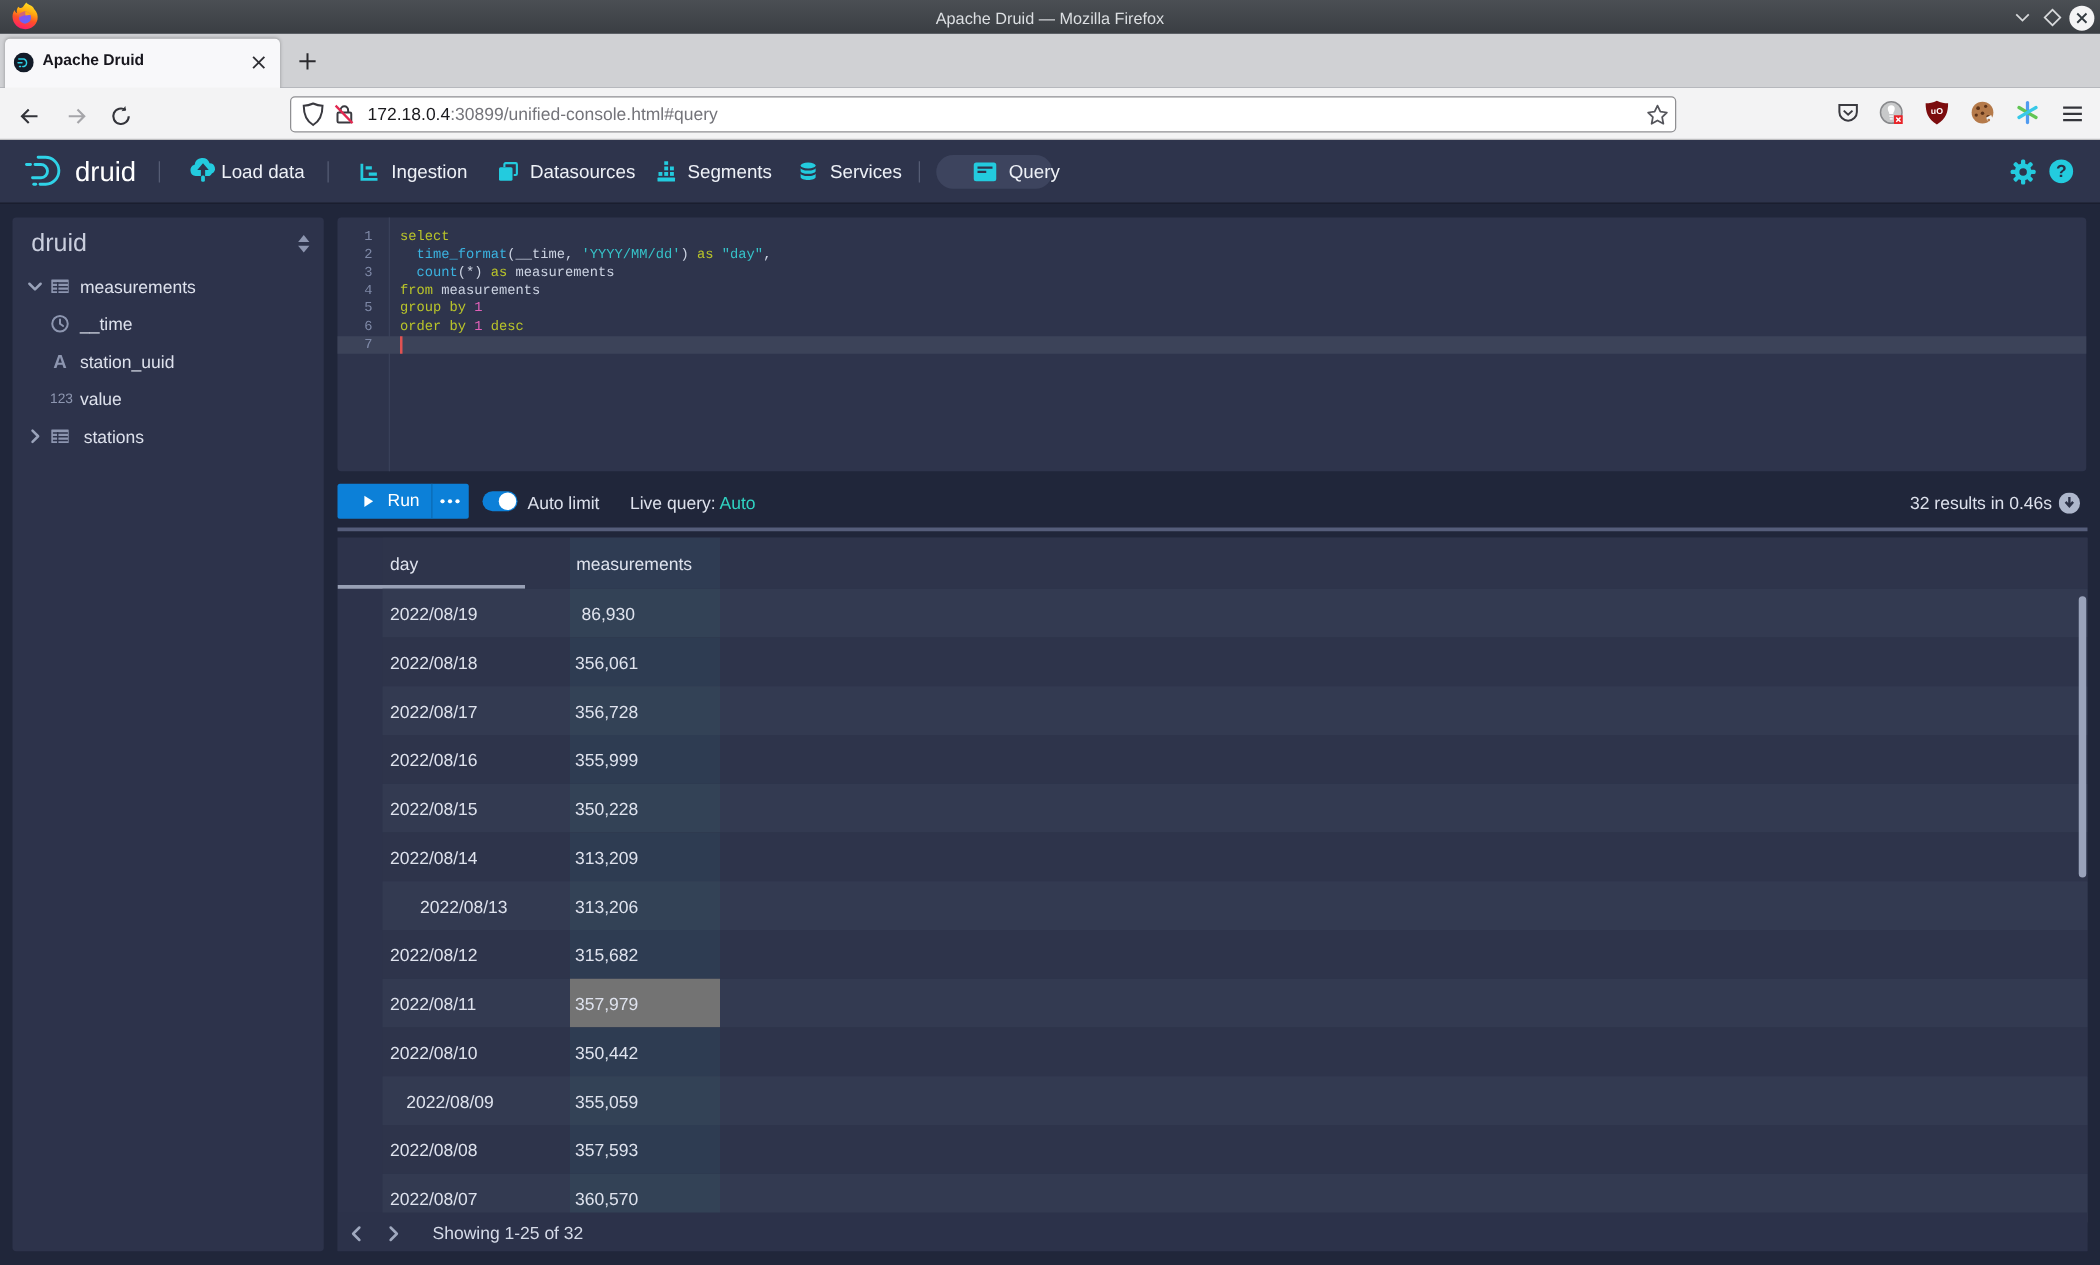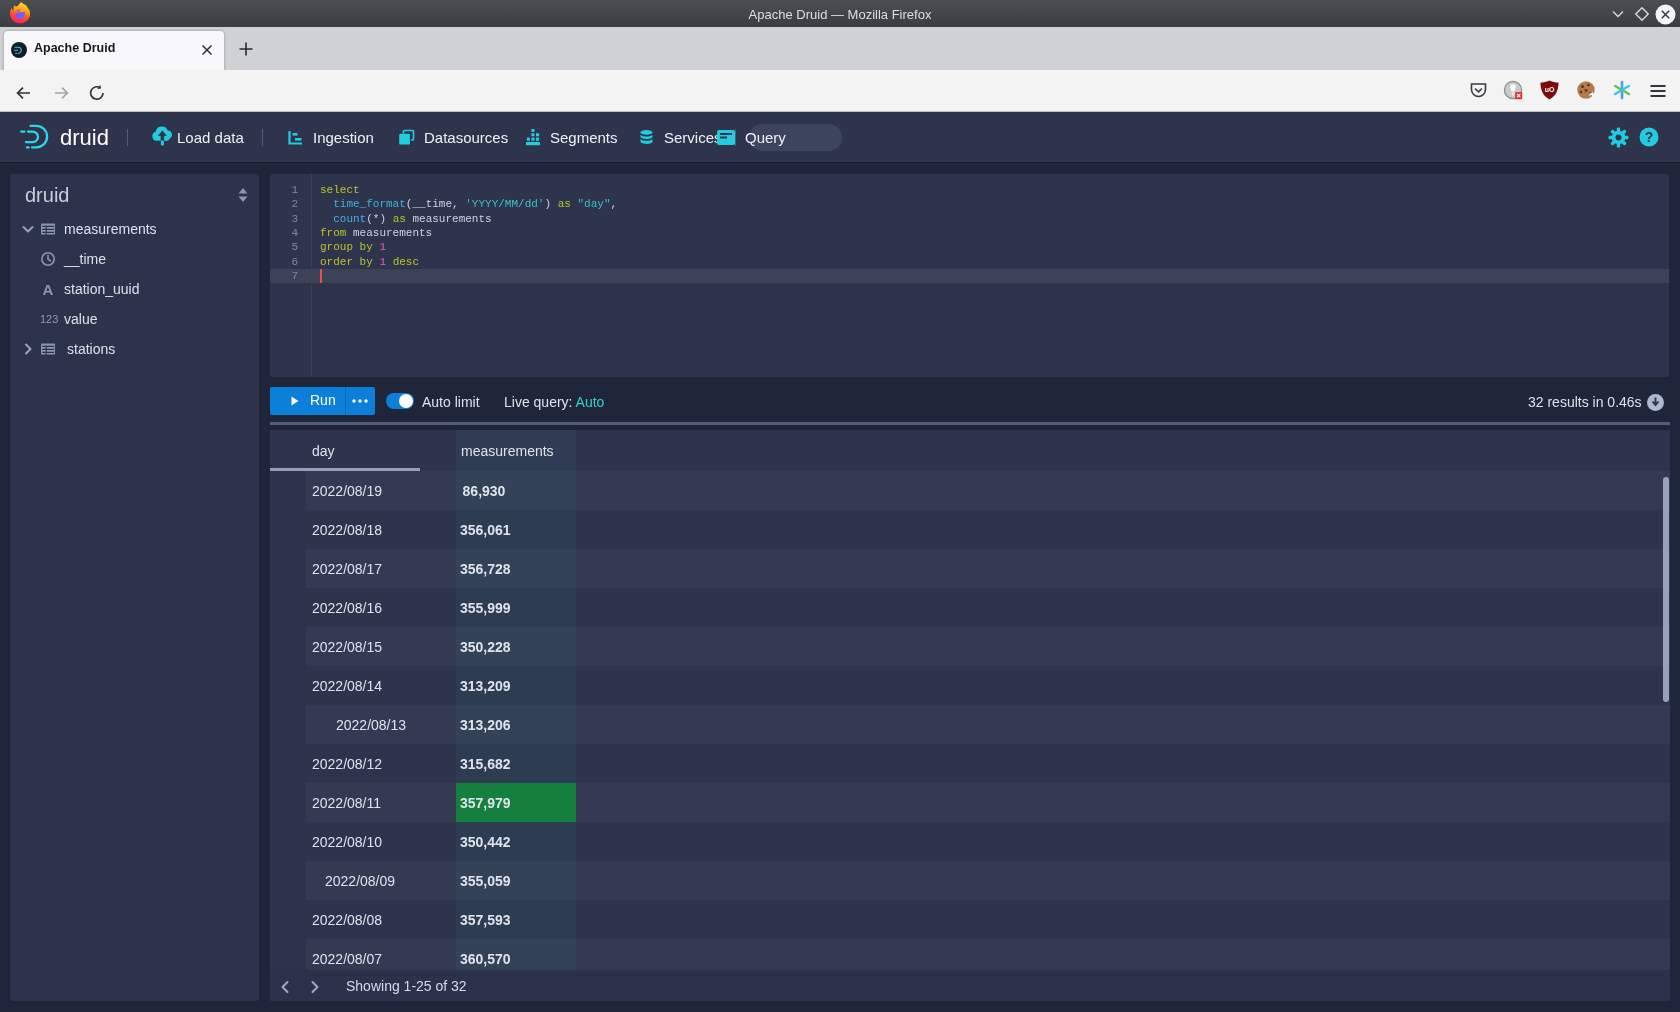--- a/index.html
+++ b/index.html
@@ -23,21 +23,21 @@
 .kw { color:#b9c42a; } .fn { color:#3bb3e0; } .str { color:#36c3c9; } .num { color:#e060b8; }
 #cursor { position:absolute; left:50px; top:95px; width:2px; height:14px; background:#e05252; }
 #runbtn { position:absolute; left:270px; top:387px; width:105px; height:28px; background:#0c80d8; border-radius:2px; color:#fff; font-size:14px; }
 #toggle { position:absolute; left:386px; top:393px; width:28px; height:16px; background:#0c80d8; border-radius:8px; }
 #toggle .knob { position:absolute; right:1px; top:1px; width:14px; height:14px; border-radius:50%; background:#fff; }
 .runlbl { position:absolute; color:#dde1ec; font-size:14px; top:394px; }
 #splitter { position:absolute; left:270px; top:422px; width:1400px; height:3px; background:#555d7a; }
 #tablearea { position:absolute; left:270px; top:430px; width:1400px; height:571px; overflow:hidden; background:#2d334b; }
 .trow { position:absolute; left:0; width:1400px; height:39px;margin-left:36px; }
 .cell { position:absolute; top:0; height:39px; display:flex; align-items:center; font-size:14px; color:#dfe3ee; }
-.numv { display:inline-block; width:48px; text-align:center; margin-left:4px;font-weight:bold; }
+.numv { display:inline-block; width:48px; text-align:right; margin-left:4px; }
 #pagination { position:absolute; left:0px; top:540px; width:1400px; height:31px; background:#2c324a; color:#d6dbe8; font-size:14px; }
 #scrollthumb { position:absolute; left:1393px; top:47px; width:6px; height:225px; background:#99a2ba; border-radius:3px; }
 </style>
 </head>
 <body>
 
 <div id="titlebar">
   <div style="position:absolute;left:9px;top:1px"><svg width="23" height="23" viewBox="0 0 23 23">
 <defs>
 <linearGradient id="ffb" x1="0.65" y1="0" x2="0.35" y2="1">
@@ -87,20 +87,34 @@
   <div style="position:absolute;left:14px;top:13px"><svg width="20" height="20" viewBox="0 0 20 20">
         <path d="M16 10 H4 M9 4.6 L3.6 10 L9 15.4" fill="none" stroke="#33343a" stroke-width="1.7"></path>
       </svg></div>
   <div style="position:absolute;left:51px;top:13px"><svg width="20" height="20" viewBox="0 0 20 20">
         <path d="M4 10 H16 M11 4.6 L16.4 10 L11 15.4" fill="none" stroke="#a5a5a9" stroke-width="1.7"></path>
       </svg></div>
   <div style="position:absolute;left:88px;top:14px"><svg width="18" height="18" viewBox="0 0 18 18">
         <path d="M15 9 A6.2 6.2 0 1 1 12.5 4" fill="none" stroke="#33343a" stroke-width="1.7"></path>
         <path d="M12.3 0.8 L12.8 4.4 L9.2 4.9 Z" fill="#33343a"></path>
       </svg></div>
+  <div id="urlfield">
+    <div style="position:absolute;left:7px;top:3px"><svg width="21" height="21" viewBox="0 0 21 21">
+          <path d="M10.5 1.8 C13 3 15.5 3.6 18 3.6 C18 9 16.5 15.5 10.5 19 C4.5 15.5 3 9 3 3.6 C5.5 3.6 8 3 10.5 1.8 Z" fill="none" stroke="#3a3a40" stroke-width="1.6"></path>
+        </svg></div>
+    <div style="position:absolute;left:33px;top:4px"><svg width="19" height="19" viewBox="0 0 19 19">
+          <rect x="4" y="8" width="11" height="8" rx="1" fill="none" stroke="#3a3a40" stroke-width="1.6"></rect>
+          <path d="M6.5 8 V6 a3 3 0 0 1 6 0 V8" fill="none" stroke="#3a3a40" stroke-width="1.6"></path>
+          <path d="M2.5 2.5 L16 16.5" stroke="#e22850" stroke-width="1.8"></path>
+        </svg></div>
+    <div style="position:absolute;left:61px;top:5px;font-size:14px;color:#1b1b1f;white-space:pre">172.18.0.4<span style="color:#74747a">:30899/unified-console.html#query</span></div>
+    <div style="position:absolute;left:1084px;top:5px"><svg width="18" height="18" viewBox="0 0 18 18">
+          <path d="M9 1.5 L11.3 6.3 L16.5 7 L12.7 10.7 L13.7 16 L9 13.4 L4.3 16 L5.3 10.7 L1.5 7 L6.7 6.3 Z" fill="none" stroke="#54555b" stroke-width="1.4" stroke-linejoin="round"></path>
+        </svg></div>
+  </div>
   <div style="position:absolute;left:1469px;top:11px"><svg width="19" height="19" viewBox="0 0 19 19">
         <path d="M2.5 3 h14 v5.5 a7 7 0 0 1 -14 0 Z" fill="none" stroke="#3a3a40" stroke-width="1.6"></path>
         <path d="M6 7.5 L9.5 10.8 L13 7.5" fill="none" stroke="#3a3a40" stroke-width="1.6"></path>
       </svg></div>
   <div style="position:absolute;left:1503px;top:10px"><svg width="21" height="21" viewBox="0 0 21 21">
         <circle cx="10" cy="10" r="8.6" fill="#c8c9ca" stroke="#88898c" stroke-width="1.2"></circle>
         <path d="M10 4.2 a2.8 2.8 0 0 1 2.8 2.8 c0 1.8-1.2 2.4-1.2 4.2 h-3.2 c0-1.8-1.2-2.4-1.2-4.2 a2.8 2.8 0 0 1 2.8-2.8 Z M8.4 12.4 h3.2 v1 h-3.2 Z M8.8 14.6 h2.4 v0.9 h-2.4 Z" fill="#fff"></path>
         <rect x="12.2" y="12.2" width="7" height="7" fill="#e8252a"></rect>
         <path d="M14 14 l3.4 3.4 M17.4 14 L14 17.4" stroke="#fff" stroke-width="1.2"></path>
       </svg></div>
@@ -177,21 +191,21 @@
         <svg width="17" height="17" viewBox="0 0 17 17">
           <g fill="#23cbde">
             <ellipse cx="8.5" cy="3.4" rx="6" ry="2.4"></ellipse>
             <path d="M2.5 5.2 c0 3 12 3 12 0 v2.6 c0 3 -12 3 -12 0 Z"></path>
             <path d="M2.5 9.6 c0 3 12 3 12 0 v3 c0 3.2 -12 3.2 -12 0 Z"></path>
           </g>
         </svg>
       </span>Services</div>
   <div class="navsep" style="left:735px"></div>
   <div style="position:absolute;left:749px;top:11.5px;width:93px;height:27px;background:#3d445e;border-radius:14px"></div>
-  <div class="navitem" style="left:716px"><span style="margin-right:9px;display:inline-flex">
+  <div class="navitem" style="left:778px"><span style="margin-right:9px;display:inline-flex">
         <svg width="20" height="17" viewBox="0 0 20 17">
           <rect x="1" y="1" width="18" height="15" rx="2" fill="#23cbde"></rect>
           <path d="M4 5 h12 M4 8.5 h7" stroke="#2e344c" stroke-width="1.8"></path>
         </svg>
       </span>Query</div>
   <div style="position:absolute;left:1608px;top:15px"><svg width="21" height="21" viewBox="0 0 21 21">
 <g fill="#23cbde">
 <rect x="8.8" y="0.5" width="3.4" height="20" rx="1.2"></rect>
 <rect x="8.8" y="0.5" width="3.4" height="20" rx="1.2" transform="rotate(45 10.5 10.5)"></rect>
 <rect x="8.8" y="0.5" width="3.4" height="20" rx="1.2" transform="rotate(90 10.5 10.5)"></rect>
@@ -356,21 +370,21 @@
       </div>
     </div>
 <div class="trow" style="top:314px;background:#2e344b">
       <div class="cell" style="left:0;width:150px;padding-left:6px">2022/08/12</div>
       <div class="cell" style="left:150px;width:120px;background:#2e3c52">
         <span class="numv">315,682</span>
       </div>
     </div>
 <div class="trow" style="top:353px;background:#333a51">
       <div class="cell" style="left:0;width:150px;padding-left:6px">2022/08/11</div>
-      <div class="cell" style="left:150px;width:120px;background:#15803d">
+      <div class="cell" style="left:150px;width:120px;background:#737373">
         <span class="numv">357,979</span>
       </div>
     </div>
 <div class="trow" style="top:392px;background:#2e344b">
       <div class="cell" style="left:0;width:150px;padding-left:6px">2022/08/10</div>
       <div class="cell" style="left:150px;width:120px;background:#2e3c52">
         <span class="numv">350,442</span>
       </div>
     </div>
 <div class="trow" style="top:431px;background:#333a51">

